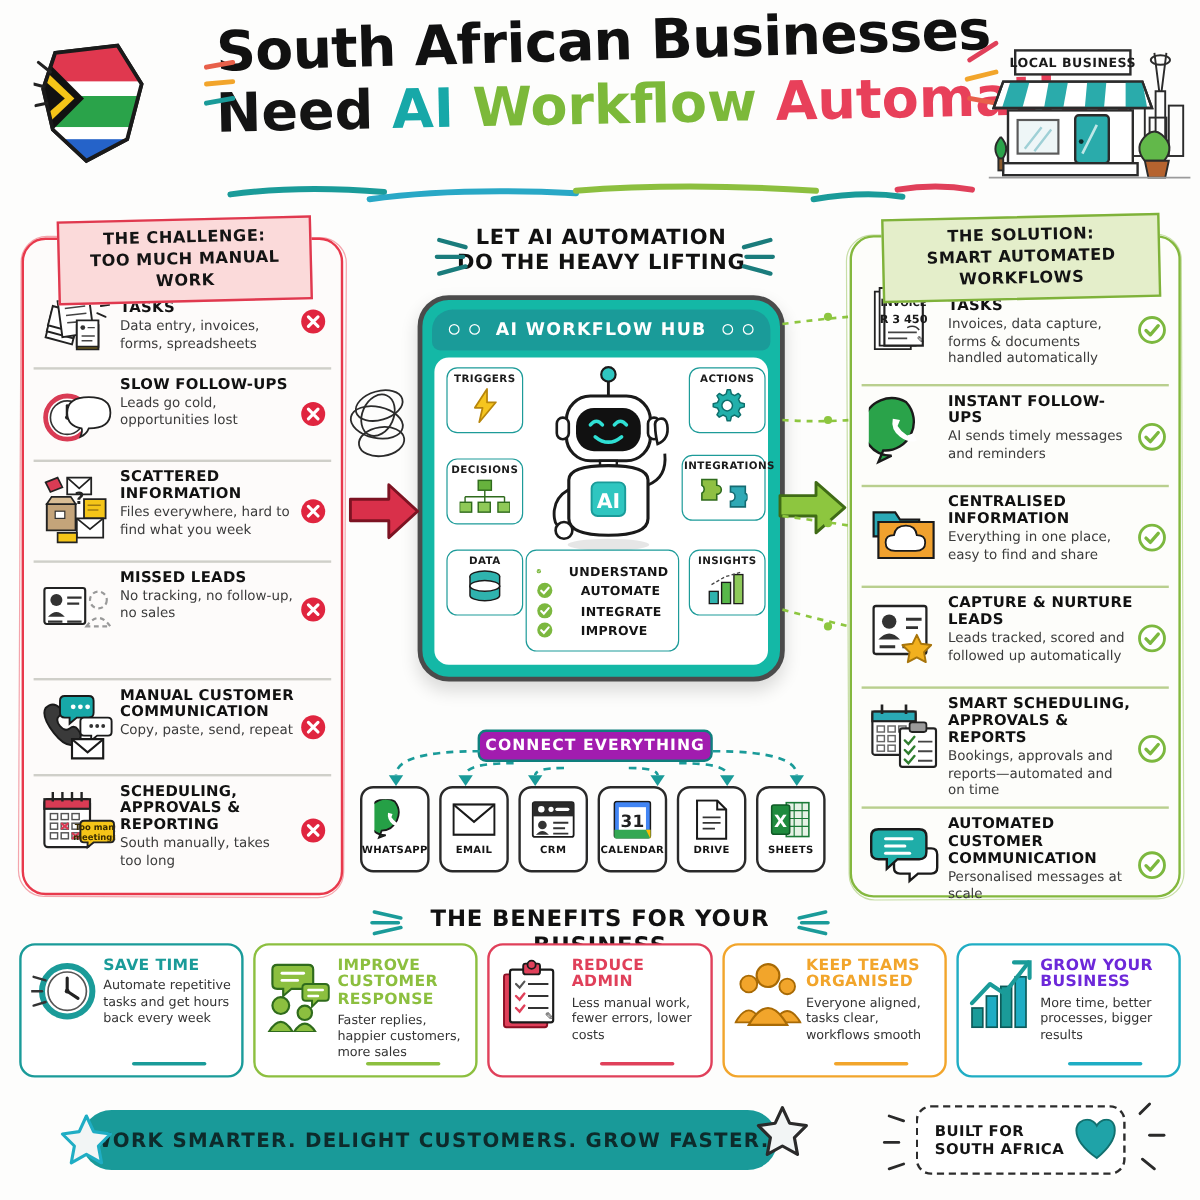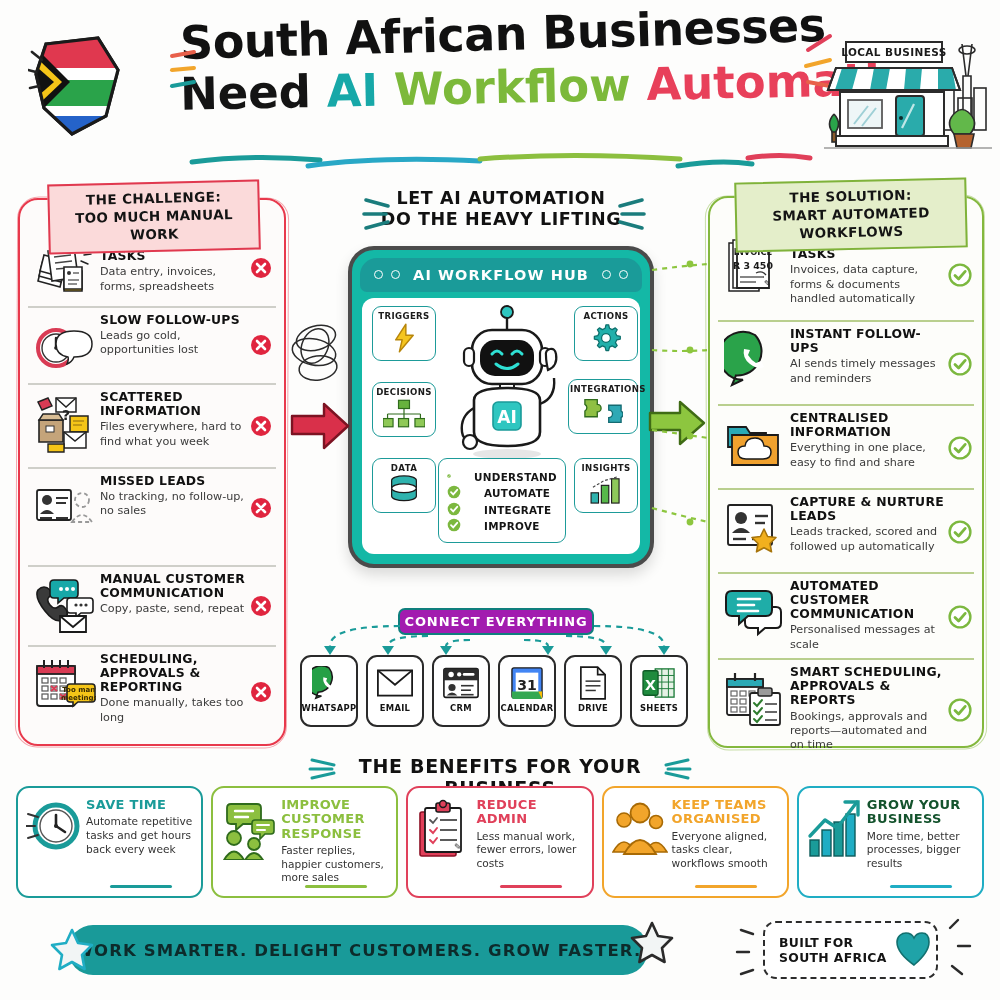--- a/index.html
+++ b/index.html
@@ -481,21 +481,21 @@
                 <path d="M17 32 l6 5 M23 32 l-6 5"></path>
                 <path d="M26 40 l6 5 M32 40 l-6 5"></path>
               </g>
             <path d="M36 30 h22 q3 0 3 3 v12 q0 3 -3 3 h-14 l-5 4 v-4 h-3 q-3 0 -3 -3 V33 q0 -3 3 -3Z" fill="#f5c518" stroke="#222" stroke-width="1.6"></path>
             <text x="47" y="38" font-size="7" font-weight="bold" fill="#3a2c00" text-anchor="middle">Too many</text>
             <text x="47" y="46" font-size="7" font-weight="bold" fill="#3a2c00" text-anchor="middle">meetings!</text>
           </svg>
         </div>
         <div class="row-tx">
           <div class="row-title">SCHEDULING, APPROVALS &amp; REPORTING</div>
-          <div class="row-sub">Done manually, takes too long</div>
+          <div class="row-sub">South manually, takes too long</div>
         </div>
         <div class="badge">
           <svg viewBox="0 0 22 22" width="22" height="22">
               <circle cx="11" cy="11" r="10" fill="#e0253f"></circle>
               <path d="M7 7 L15 15 M15 7 L7 15" stroke="#fff" stroke-width="2.6" stroke-linecap="round"></path>
             </svg>
         </div>
       </div>
 
     </div>
@@ -889,44 +889,20 @@
           <svg viewBox="0 0 24 24" width="24" height="24">
               <circle cx="12" cy="12" r="10.4" fill="#fff" stroke="#7cb83f" stroke-width="2.4"></circle>
               <path d="M7 12.4 L10.6 16 L17.2 8.4" stroke="#7cb83f" stroke-width="2.8" fill="none" stroke-linecap="round" stroke-linejoin="round"></path>
             </svg>
         </div>
       </div>
 
       <div class="row">
         <div class="row-ic">
           <svg viewBox="0 0 62 62" width="62" height="62">
-            <path d="M26 26 h26 q5 0 5 5 v11 q0 5 -5 5 h-11 l-7 6 v-6 h-8 q-5 0 -5 -5 V31 q0 -5 5 -5Z" fill="#fff" stroke="#1a1a1a" stroke-width="2"></path>
-            <path d="M8 10 h34 q6 0 6 6 v13 q0 6 -6 6 H24 l-9 8 v-8 h-7 q-6 0 -6 -6 V16 q0 -6 6 -6Z" fill="#1fada8" stroke="#1a1a1a" stroke-width="2"></path>
-            <g stroke="#fff" stroke-width="2.6" stroke-linecap="round">
-                <line x1="14" y1="18" x2="36" y2="18"></line>
-                <line x1="14" y1="24" x2="30" y2="24"></line>
-                <line x1="14" y1="30" x2="34" y2="30"></line>
-              </g>
-          </svg>
-        </div>
-        <div class="row-tx">
-          <div class="row-title">AUTOMATED CUSTOMER COMMUNICATION</div>
-          <div class="row-sub">Personalised messages at scale</div>
-        </div>
-        <div class="badge">
-          <svg viewBox="0 0 24 24" width="24" height="24">
-              <circle cx="12" cy="12" r="10.4" fill="#fff" stroke="#7cb83f" stroke-width="2.4"></circle>
-              <path d="M7 12.4 L10.6 16 L17.2 8.4" stroke="#7cb83f" stroke-width="2.8" fill="none" stroke-linecap="round" stroke-linejoin="round"></path>
-            </svg>
-        </div>
-      </div>
-
-      <div class="row">
-        <div class="row-ic">
-          <svg viewBox="0 0 62 62" width="62" height="62">
             <rect x="3" y="12" width="36" height="36" rx="2" fill="#fff" stroke="#222" stroke-width="1.8"></rect>
             <rect x="3" y="12" width="36" height="8" fill="#2aa9b5" stroke="#222" stroke-width="1.8"></rect>
             <g stroke="#222" stroke-width="2.2">
                 <line x1="11" y1="6" x2="11" y2="14"></line>
                 <line x1="31" y1="6" x2="31" y2="14"></line>
               </g>
             <g fill="none" stroke="#666" stroke-width="1.2">
               <rect x="7" y="24" width="6" height="5"></rect>
                 <rect x="16" y="24" width="6" height="5"></rect>
                 <rect x="25" y="24" width="6" height="5"></rect>
@@ -945,20 +921,44 @@
             <g stroke="#444" stroke-width="1.6">
                 <line x1="41" y1="37" x2="53" y2="37"></line>
                 <line x1="41" y1="45" x2="53" y2="45"></line>
                 <line x1="41" y1="53" x2="53" y2="53"></line>
               </g>
           </svg>
         </div>
         <div class="row-tx">
           <div class="row-title">SMART SCHEDULING, APPROVALS &amp; REPORTS</div>
           <div class="row-sub">Bookings, approvals and reports—automated and on time</div>
+        </div>
+        <div class="badge">
+          <svg viewBox="0 0 24 24" width="24" height="24">
+              <circle cx="12" cy="12" r="10.4" fill="#fff" stroke="#7cb83f" stroke-width="2.4"></circle>
+              <path d="M7 12.4 L10.6 16 L17.2 8.4" stroke="#7cb83f" stroke-width="2.8" fill="none" stroke-linecap="round" stroke-linejoin="round"></path>
+            </svg>
+        </div>
+      </div>
+
+      <div class="row">
+        <div class="row-ic">
+          <svg viewBox="0 0 62 62" width="62" height="62">
+            <path d="M26 26 h26 q5 0 5 5 v11 q0 5 -5 5 h-11 l-7 6 v-6 h-8 q-5 0 -5 -5 V31 q0 -5 5 -5Z" fill="#fff" stroke="#1a1a1a" stroke-width="2"></path>
+            <path d="M8 10 h34 q6 0 6 6 v13 q0 6 -6 6 H24 l-9 8 v-8 h-7 q-6 0 -6 -6 V16 q0 -6 6 -6Z" fill="#1fada8" stroke="#1a1a1a" stroke-width="2"></path>
+            <g stroke="#fff" stroke-width="2.6" stroke-linecap="round">
+                <line x1="14" y1="18" x2="36" y2="18"></line>
+                <line x1="14" y1="24" x2="30" y2="24"></line>
+                <line x1="14" y1="30" x2="34" y2="30"></line>
+              </g>
+          </svg>
+        </div>
+        <div class="row-tx">
+          <div class="row-title">AUTOMATED CUSTOMER COMMUNICATION</div>
+          <div class="row-sub">Personalised messages at scale</div>
         </div>
         <div class="badge">
           <svg viewBox="0 0 24 24" width="24" height="24">
               <circle cx="12" cy="12" r="10.4" fill="#fff" stroke="#7cb83f" stroke-width="2.4"></circle>
               <path d="M7 12.4 L10.6 16 L17.2 8.4" stroke="#7cb83f" stroke-width="2.8" fill="none" stroke-linecap="round" stroke-linejoin="round"></path>
             </svg>
         </div>
       </div>
 
     </div>
@@ -1082,21 +1082,21 @@
         <svg viewBox="0 0 56 62" width="56" height="62">
           <rect x="3" y="42" width="9" height="16" fill="#1a9b99" stroke="#0d5b5a" stroke-width="1.4"></rect>
           <rect x="15" y="32" width="9" height="26" fill="#1fadc4" stroke="#0d5b5a" stroke-width="1.4"></rect>
           <rect x="27" y="24" width="9" height="34" fill="#1a9b99" stroke="#0d5b5a" stroke-width="1.4"></rect>
           <rect x="39" y="16" width="9" height="42" fill="#1fadc4" stroke="#0d5b5a" stroke-width="1.4"></rect>
           <path d="M3 38 L18 22 L30 30 L50 4" fill="none" stroke="#1a9b99" stroke-width="3.4" stroke-linecap="round" stroke-linejoin="round"></path>
           <path d="M38 4 h13 v13" fill="none" stroke="#1a9b99" stroke-width="3.4" stroke-linecap="round"></path>
         </svg>
       </div>
       <div class="bt">
-        <div class="bh" style="color:#14532d">GROW YOUR BUSINESS</div>
+        <div class="bh" style="color:#6d28d9">GROW YOUR BUSINESS</div>
         <div class="bs">More time, better processes, bigger results</div>
       </div>
       <div class="ul" style="background:#1fadc4"></div>
     </div>
 
   </div>
 
   <div class="foot-pill">
     <span>WORK SMARTER. DELIGHT CUSTOMERS. GROW FASTER.</span>
   </div>

